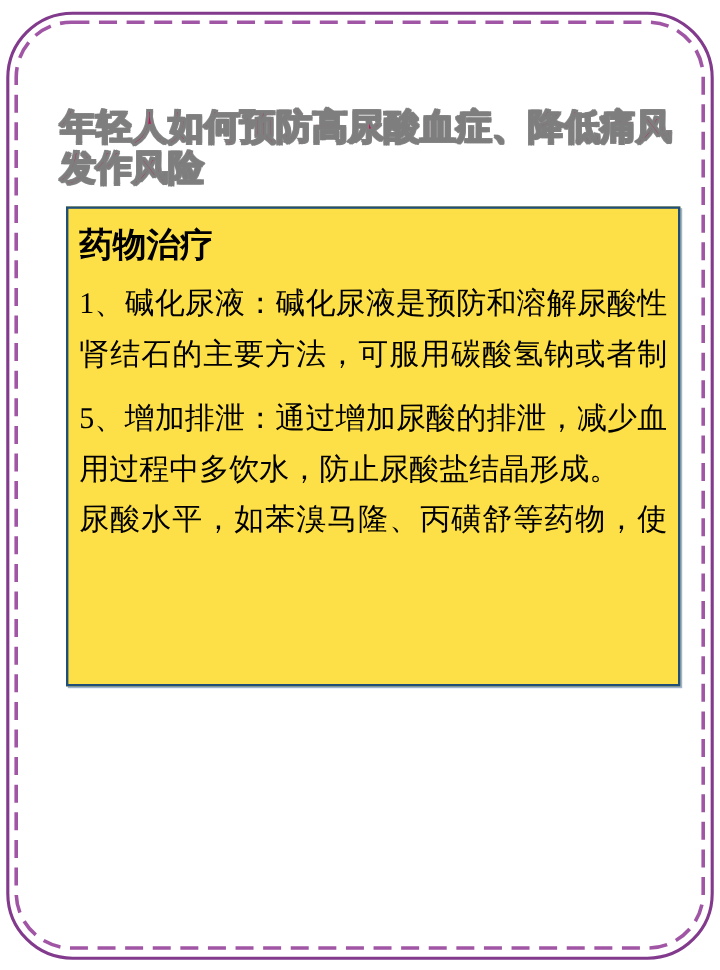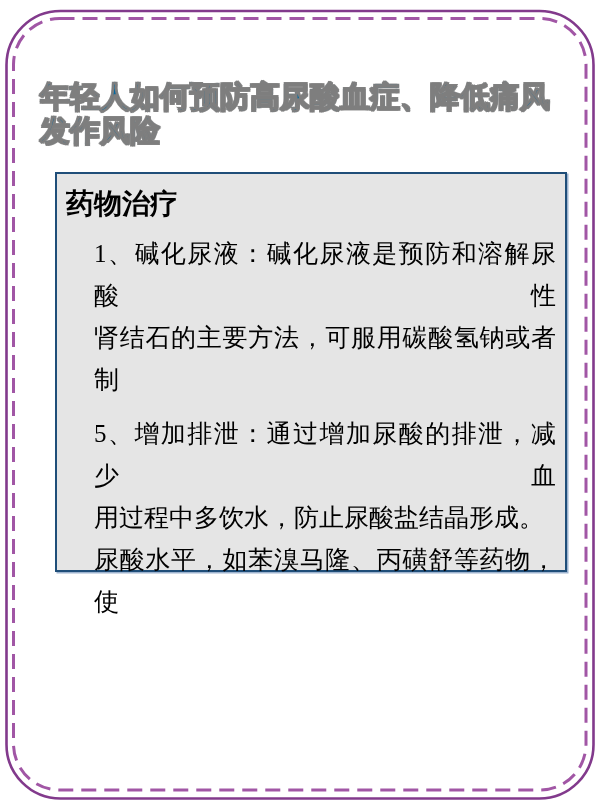--- a/index.html
+++ b/index.html
@@ -12,60 +12,60 @@
   }
   .border-svg {
     position: absolute; left: 0; top: 0;
     width: 600px; height: 808px;
     pointer-events: none;
   }
   .page-title {
     position: absolute;
     left: 36px; top: 76px;
     width: 535px;
-    margin: 4px;
+    margin: 14px;
     font-family: "Liberation Sans", "DejaVu Sans", sans-serif;
     font-weight: 700;
     font-size: 30px;
     line-height: 33.5px;
     letter-spacing: 0;
-    color: #0369a1;
+    color: #be185d;
     -webkit-text-stroke: 1.2px #7e7e7e;
     text-shadow:
       1px 1px 0 #8a8a8a,
      -1px -1px 0 #8a8a8a,
       1px -1px 0 #8a8a8a,
      -1px 1px 0 #8a8a8a;
   }
   .card {
     position: absolute;
     left: 55px; top: 172px;
     width: 512px; height: 400px;
     box-sizing: border-box;
     border: 2.5px solid #1f4e79;
     box-shadow: 1.5px 1.5px 0 #9db3cf;
-    background: #e5e5e5;
+    background: #fde047;
     padding: 13px 9px 0 9px;
   }
   .card-heading {
     margin: 0;
     font-family: "Liberation Sans", "DejaVu Sans", sans-serif;
     font-weight: 700;
     font-size: 28px;
     line-height: 34px;
     color: #000000;
   }
   .para {
     margin-top: 12px;
     font-family: "Liberation Serif", "DejaVu Serif", serif;
     font-size: 25px;
     line-height: 42px;
     color: #000000;
   }
-  .line { text-align: left; margin-left: 28px; }
+  .line { text-align: left; }
   .line.jl {
     text-align: justify;
     text-align-last: justify;
     text-justify: inter-character;
   }
 </style>
 </head>
 <body>
 
 <svg class="border-svg" viewBox="0 0 600 808" xmlns="http://www.w3.org/2000/svg">

